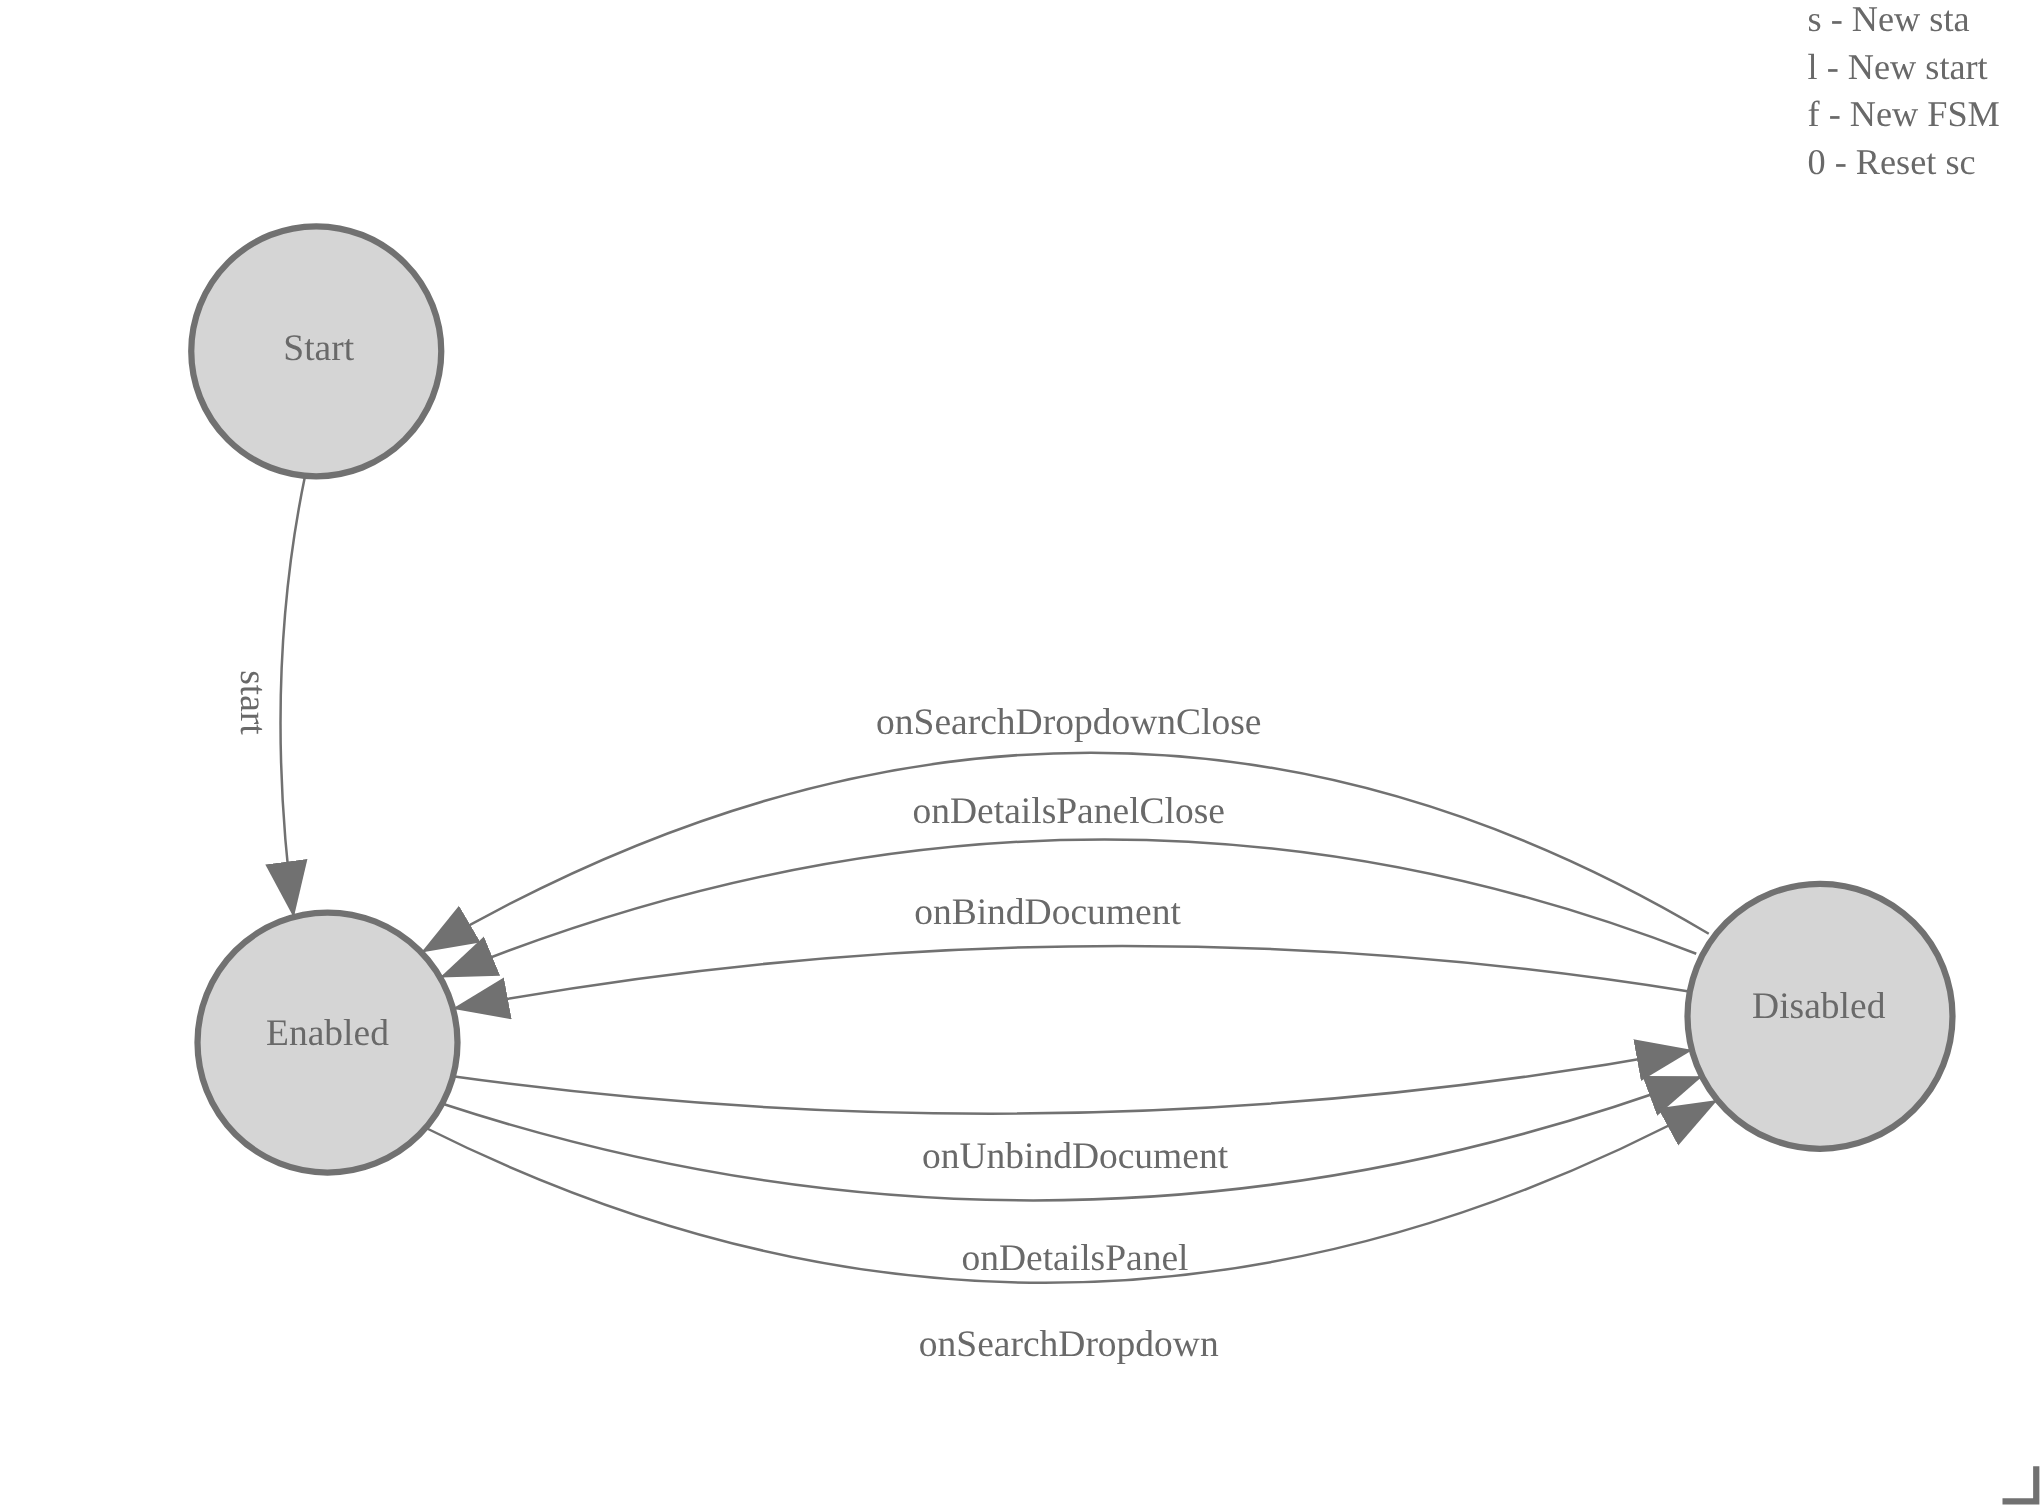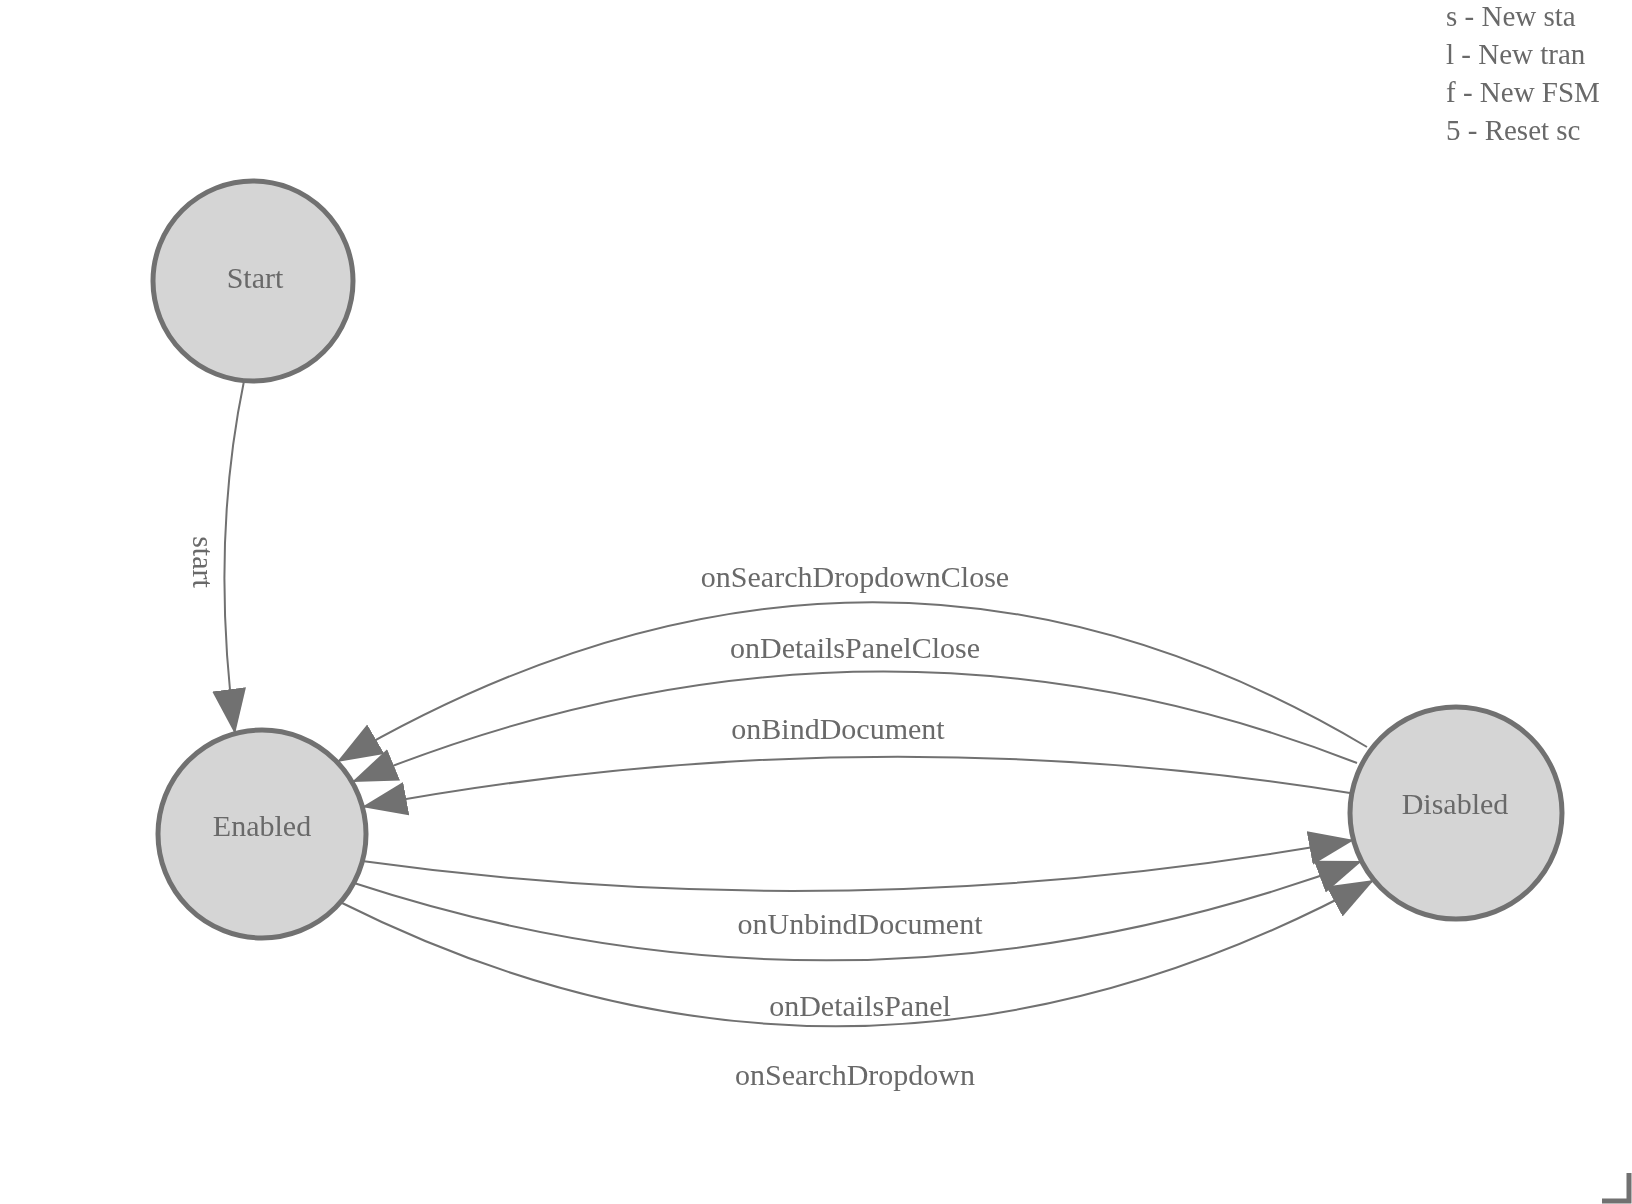--- a/index.html
+++ b/index.html
@@ -86,16 +86,16 @@
   <text class="edge-label" x="838" y="739" text-anchor="middle">onBindDocument</text>
   <text class="edge-label" x="860" y="934" text-anchor="middle">onUnbindDocument</text>
   <text class="edge-label" x="860" y="1016" text-anchor="middle">onDetailsPanel</text>
   <text class="edge-label" x="855" y="1085" text-anchor="middle">onSearchDropdown</text>
 
   <path class="corner-mark" d="M1602,1201 L1629,1201 L1629,1173"></path>
 </svg>
 
 <div class="shortcuts-help">
   <div>s - New sta</div>
-  <div>l - New tran</div>
+  <div>l - New start</div>
   <div>f - New FSM</div>
-  <div>5 - Reset sc</div>
+  <div>0 - Reset sc</div>
 </div>
 
 </body></html>

